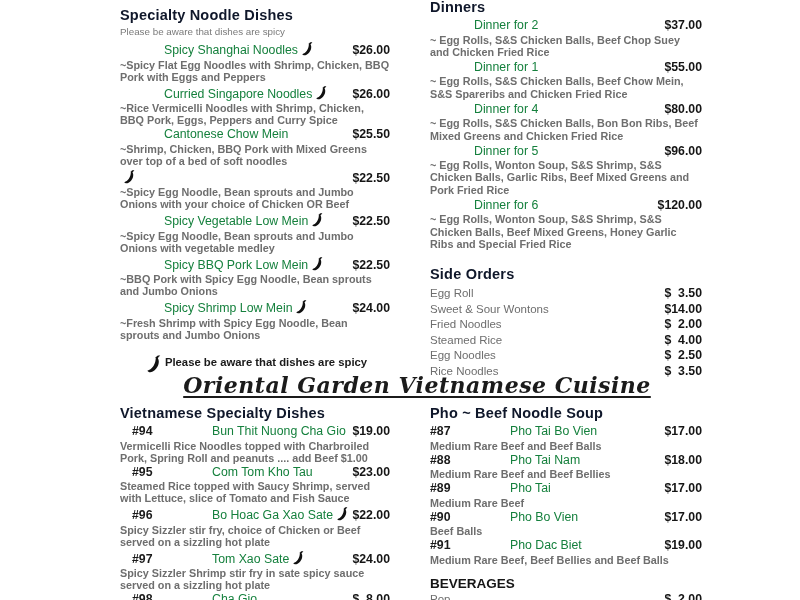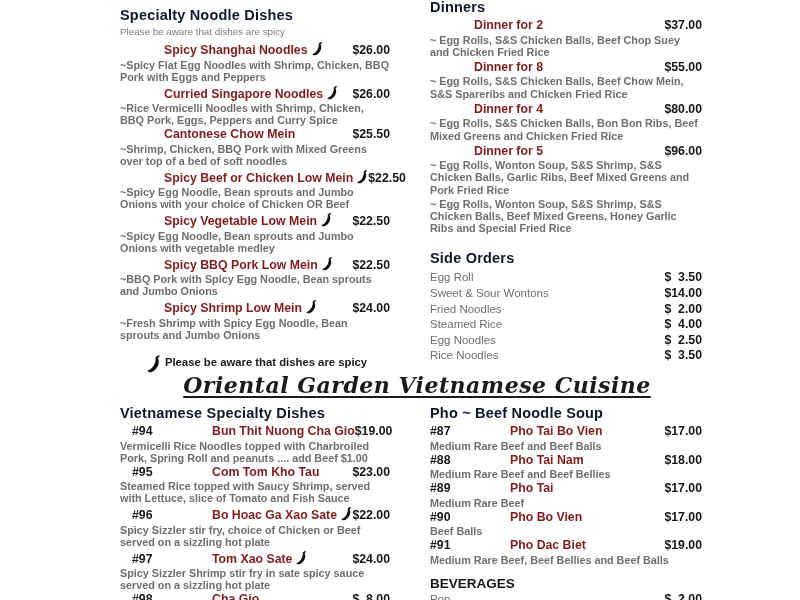--- a/index.html
+++ b/index.html
@@ -21,21 +21,21 @@
   .sec-title {
     font-size:14.5px; font-weight:bold; letter-spacing:.2px;
     color:#0f172a; line-height:19px; margin-bottom:1px;
   }
   .small-note {
     font-size:9.8px; color:#7a7a7a; line-height:12px; margin-bottom:2px;
   }
 
   .mi { margin-bottom:1px; }
   .mi-head { display:flex; align-items:baseline; line-height:14.5px; }
-  .mi-name { font-size:12.3px; font-weight:bold; color:#7f1d1d; white-space:nowrap;padding-left:44px; }
+  .mi-name { font-size:12.3px; font-weight:normal; color:#15803d; white-space:nowrap;padding-left:44px; }
   .mi-num  { font-size:12.3px; font-weight:bold; color:#1a1a1a; flex:0 0 36px; }
   .viet .mi-head { padding-left:12px; }
   .mi-price {
     margin-left:auto; font-size:12.3px; font-weight:bold;
     color:#151515; white-space:pre;
   }
   .mi-desc {
     font-size:10.8px; color:#6e6e6e; line-height:12px; margin-top:1px;font-weight:bold;
   }
   .dinners .mi { margin-bottom:2px; }
@@ -113,21 +113,20 @@
         <div class="mi-head">
           <span class="mi-name">Cantonese Chow Mein</span>
 
           <span class="mi-price">$25.50</span>
         </div>
         <div class="mi-desc">~Shrimp, Chicken, BBQ Pork with Mixed Greens over top of a bed of soft noodles</div>
       </div>
 
       <div class="mi">
         <div class="mi-head">
-          <span class="mi-name">Spicy Beef or Chicken Low Mein</span>
           <span class="chili">
             <svg width="11" height="14" viewBox="0 0 20 26">
               <path fill="#111" d="M13 3 C14 .8 17 0 19 1.2 C17.4 2 16.2 3.2 15.6 4.6 C18.8 9.4 16.4 19 8.2 23.8 C4.6 25.8 1.4 24.6 .4 22.6 C7 21 11.4 14 12.2 7.6 C12.4 6.2 12.6 4.8 12.5 4.2 C11.6 3.8 12 3.2 13 3 Z"></path>
             </svg>
           </span>
           <span class="mi-price">$22.50</span>
         </div>
         <div class="mi-desc">~Spicy Egg Noodle, Bean sprouts and Jumbo Onions with your choice of Chicken OR Beef</div>
       </div>
 
@@ -187,21 +186,21 @@
       <div class="mi">
         <div class="mi-head">
           <span class="mi-name">Dinner for 2</span>
           <span class="mi-price">$37.00</span>
         </div>
         <div class="mi-desc">~ Egg Rolls, S&amp;S Chicken Balls, Beef Chop Suey and Chicken Fried Rice</div>
       </div>
 
       <div class="mi">
         <div class="mi-head">
-          <span class="mi-name">Dinner for 8</span>
+          <span class="mi-name">Dinner for 1</span>
           <span class="mi-price">$55.00</span>
         </div>
         <div class="mi-desc">~ Egg Rolls, S&amp;S Chicken Balls, Beef Chow Mein, S&amp;S Spareribs and Chicken Fried Rice</div>
       </div>
 
       <div class="mi">
         <div class="mi-head">
           <span class="mi-name">Dinner for 4</span>
           <span class="mi-price">$80.00</span>
         </div>
@@ -210,20 +209,24 @@
 
       <div class="mi">
         <div class="mi-head">
           <span class="mi-name">Dinner for 5</span>
           <span class="mi-price">$96.00</span>
         </div>
         <div class="mi-desc">~ Egg Rolls, Wonton Soup, S&amp;S Shrimp, S&amp;S Chicken Balls, Garlic Ribs, Beef Mixed Greens and Pork Fried Rice</div>
       </div>
 
       <div class="mi">
+        <div class="mi-head">
+          <span class="mi-name">Dinner for 6</span>
+          <span class="mi-price">$120.00</span>
+        </div>
         <div class="mi-desc">~ Egg Rolls, Wonton Soup, S&amp;S Shrimp, S&amp;S Chicken Balls, Beef Mixed Greens, Honey Garlic Ribs and Special Fried Rice</div>
       </div>
     </div>
 
   <div class="side-orders-block">
     <div class="sec-title">Side Orders</div>
     <div>
 
         <div class="so-row">
           <span class="so-name">Egg Roll</span>

